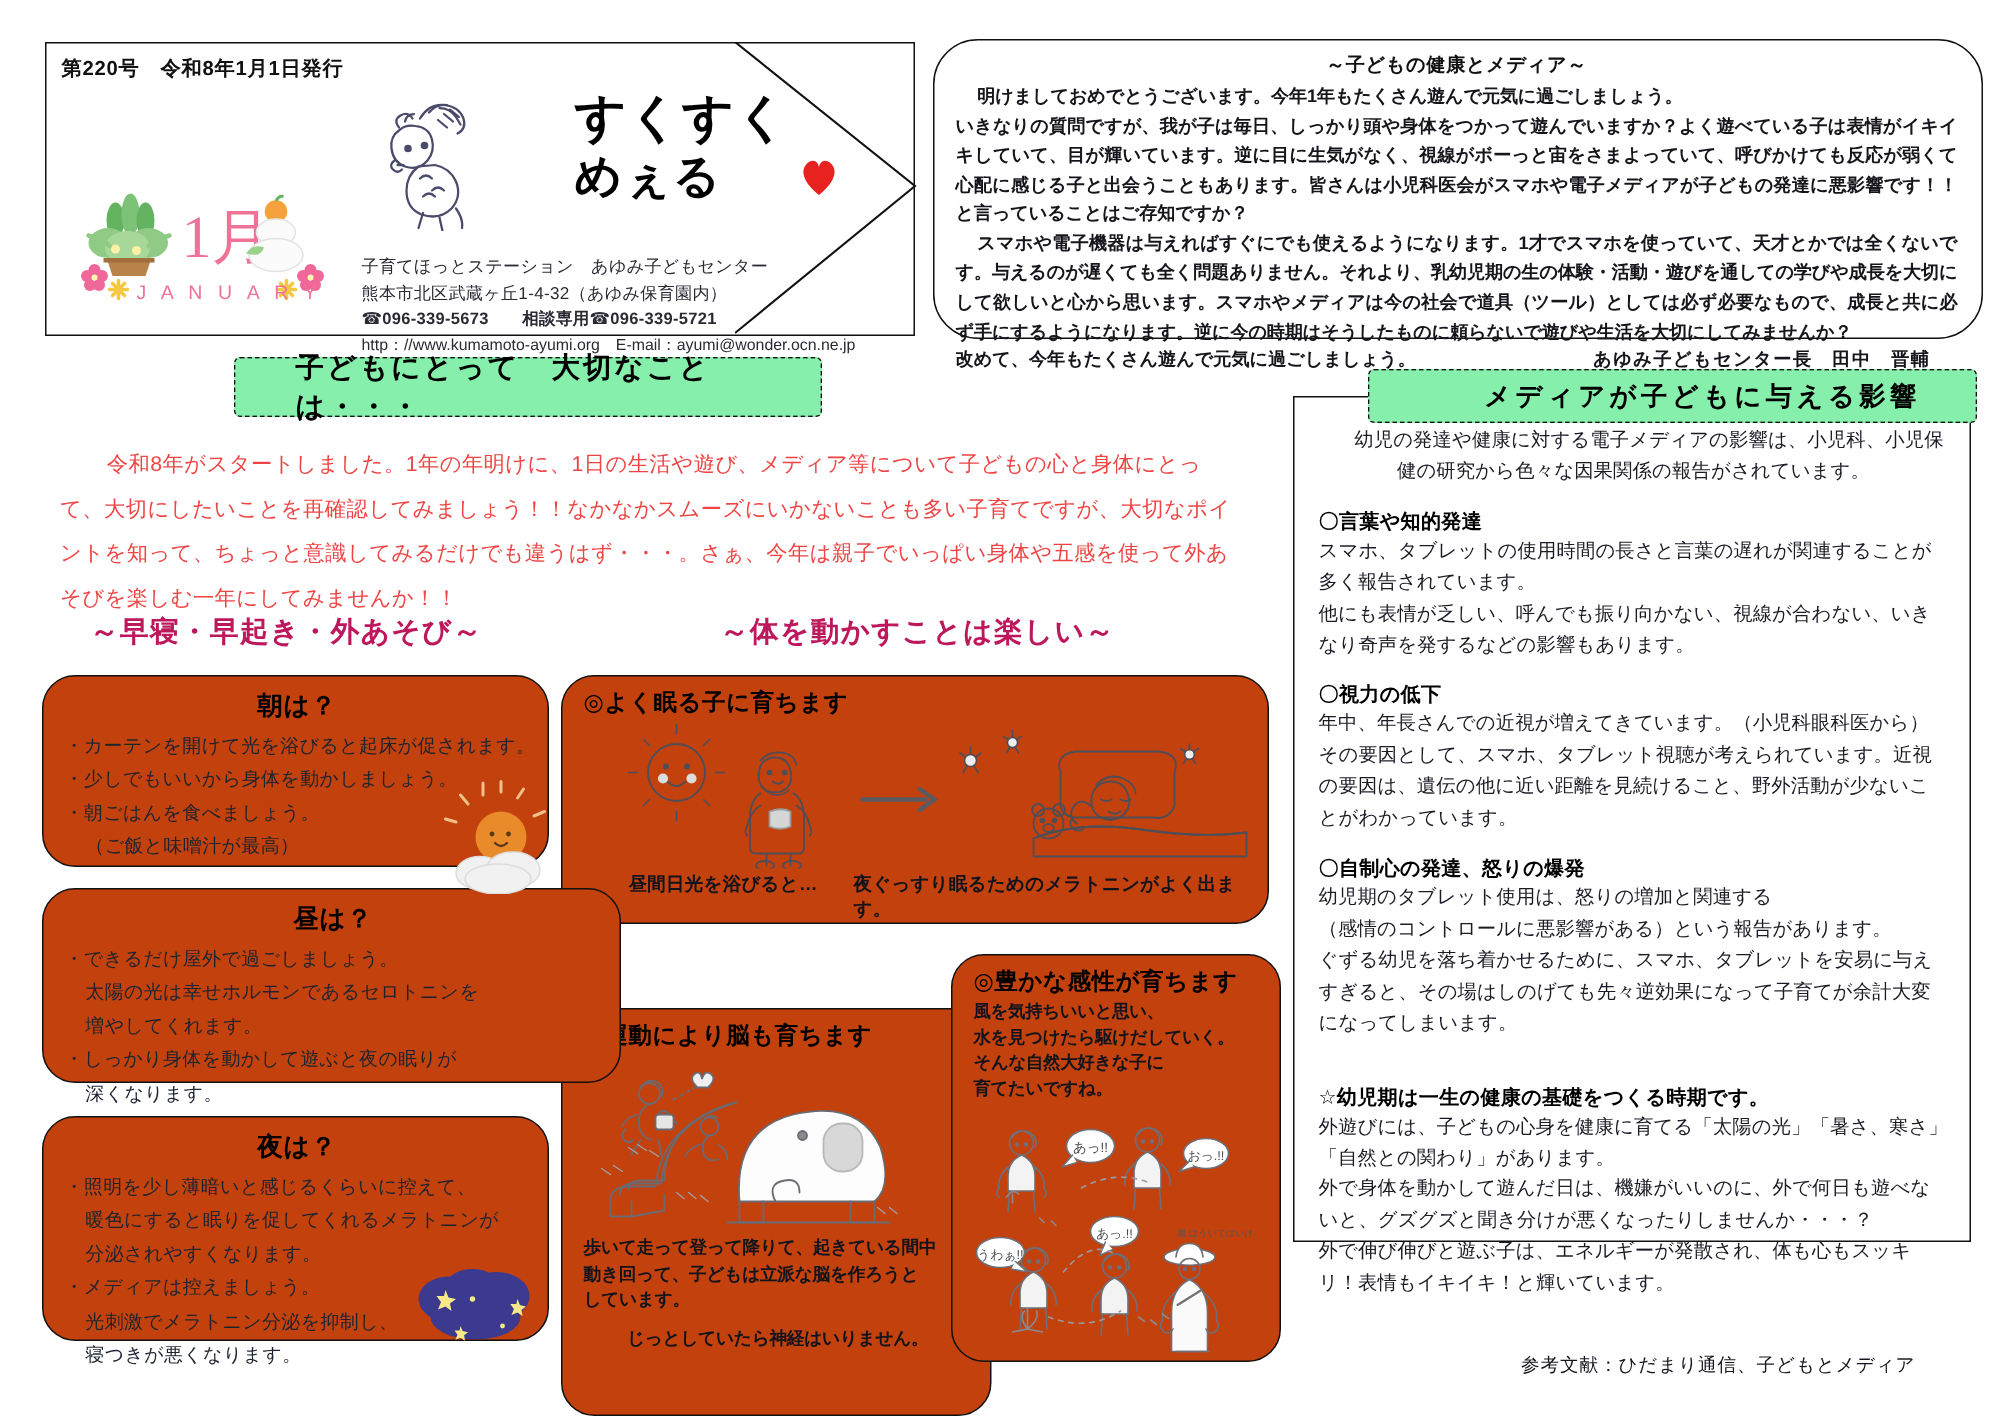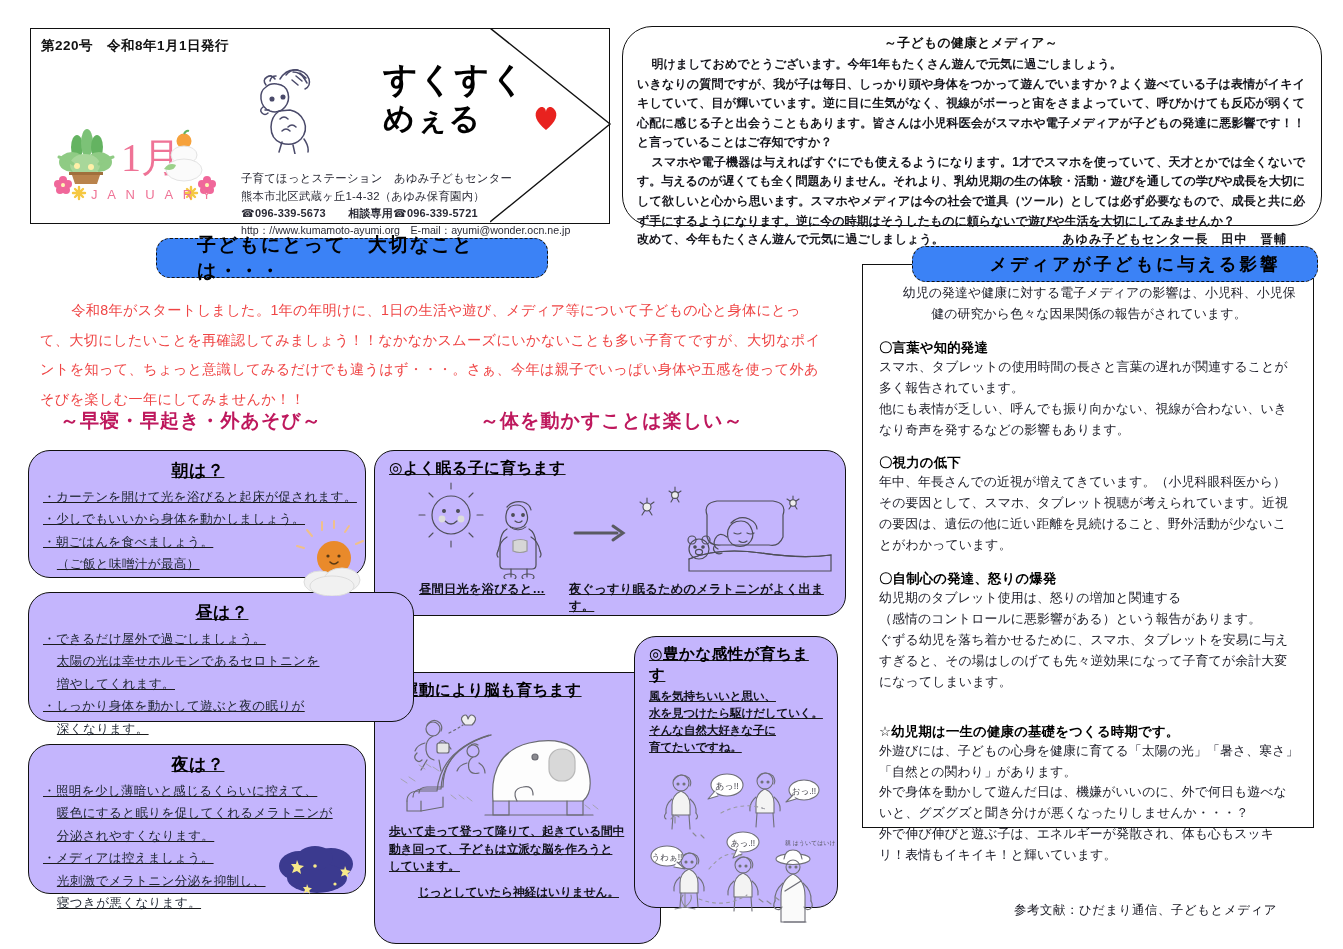--- a/index.html
+++ b/index.html
@@ -118,22 +118,22 @@
     font-weight: 600;
     color: #15151c;
     margin-top: 0;
   }
   .sign-name { padding-right: 18px; letter-spacing: 1px; }
 
   
   .pill {
     position: absolute;
     border: 1.8px dashed #111;
-    border-radius: 14px;
-    background: #3b82f6;
+    border-radius: 4px;
+    background: #86efac;
     display: flex; align-items: center; justify-content: center;
     font-size: 19px;
     font-weight: 800;
     color: #000;
     letter-spacing: 2px;
     z-index: 3;
     padding-left: 40px;
   }
   #pill-main { left: 156px; top: 238px; width: 392px; height: 40px; }
   #pill-media {
@@ -166,23 +166,22 @@
     white-space: nowrap;
   }
   #sub-left { left: 60px; top: 408px; }
   #sub-mid  { left: 480px; top: 408px; }
 
   
   .rbox {
     position: absolute;
     border: 1.6px solid #111;
     border-radius: 22px;
-    background: #c4b5fd;
+    background: #c2410c;
     padding: 6px 12px 6px 14px;
-    text-decoration: underline;
   }
   .rbox-title {
     text-align: center;
     font-size: 17px;
     font-weight: 800;
     color: #000;
     margin: 2px 0 4px;
     letter-spacing: 0.5px;
   }
   .rbox-title.left-al {
@@ -197,23 +196,23 @@
     color: #1d2430;
     letter-spacing: 0.3px;
     white-space: nowrap;
   }
   .bullets div.sub { padding-left: 1.1em; }
 
   #box-morning { left: 28px; top: 450px; width: 338px; height: 128px; z-index: 3; }
   #box-noon    { left: 28px; top: 592px; width: 386px; height: 130px; z-index: 3; }
   #box-night   { left: 28px; top: 744px; width: 338px; height: 150px; z-index: 3; }
 
-  #box-sleep   { left: 374px; top: 450px; width: 472px; height: 166px; z-index: 2; border-radius: 20px; }
+  #box-sleep   { left: 374px; top: 450px; width: 472px; height: 166px; z-index: 2; }
   #box-brain   { left: 374px; top: 672px; width: 287px; height: 272px; z-index: 2; }
-  #box-sense   { left: 634px; top: 636px; width: 204px; height: 272px; z-index: 2; }
+  #box-sense   { left: 634px; top: 636px; width: 220px; height: 272px; z-index: 2; }
 
   
   .sleep-art { position: relative; height: 98px; margin-top: 2px; }
   .sleep-caps {
     display: flex;
     font-size: 12.3px;
     font-weight: 700;
     color: #13131c;
     margin-top: 2px;
     letter-spacing: 0.2px;

